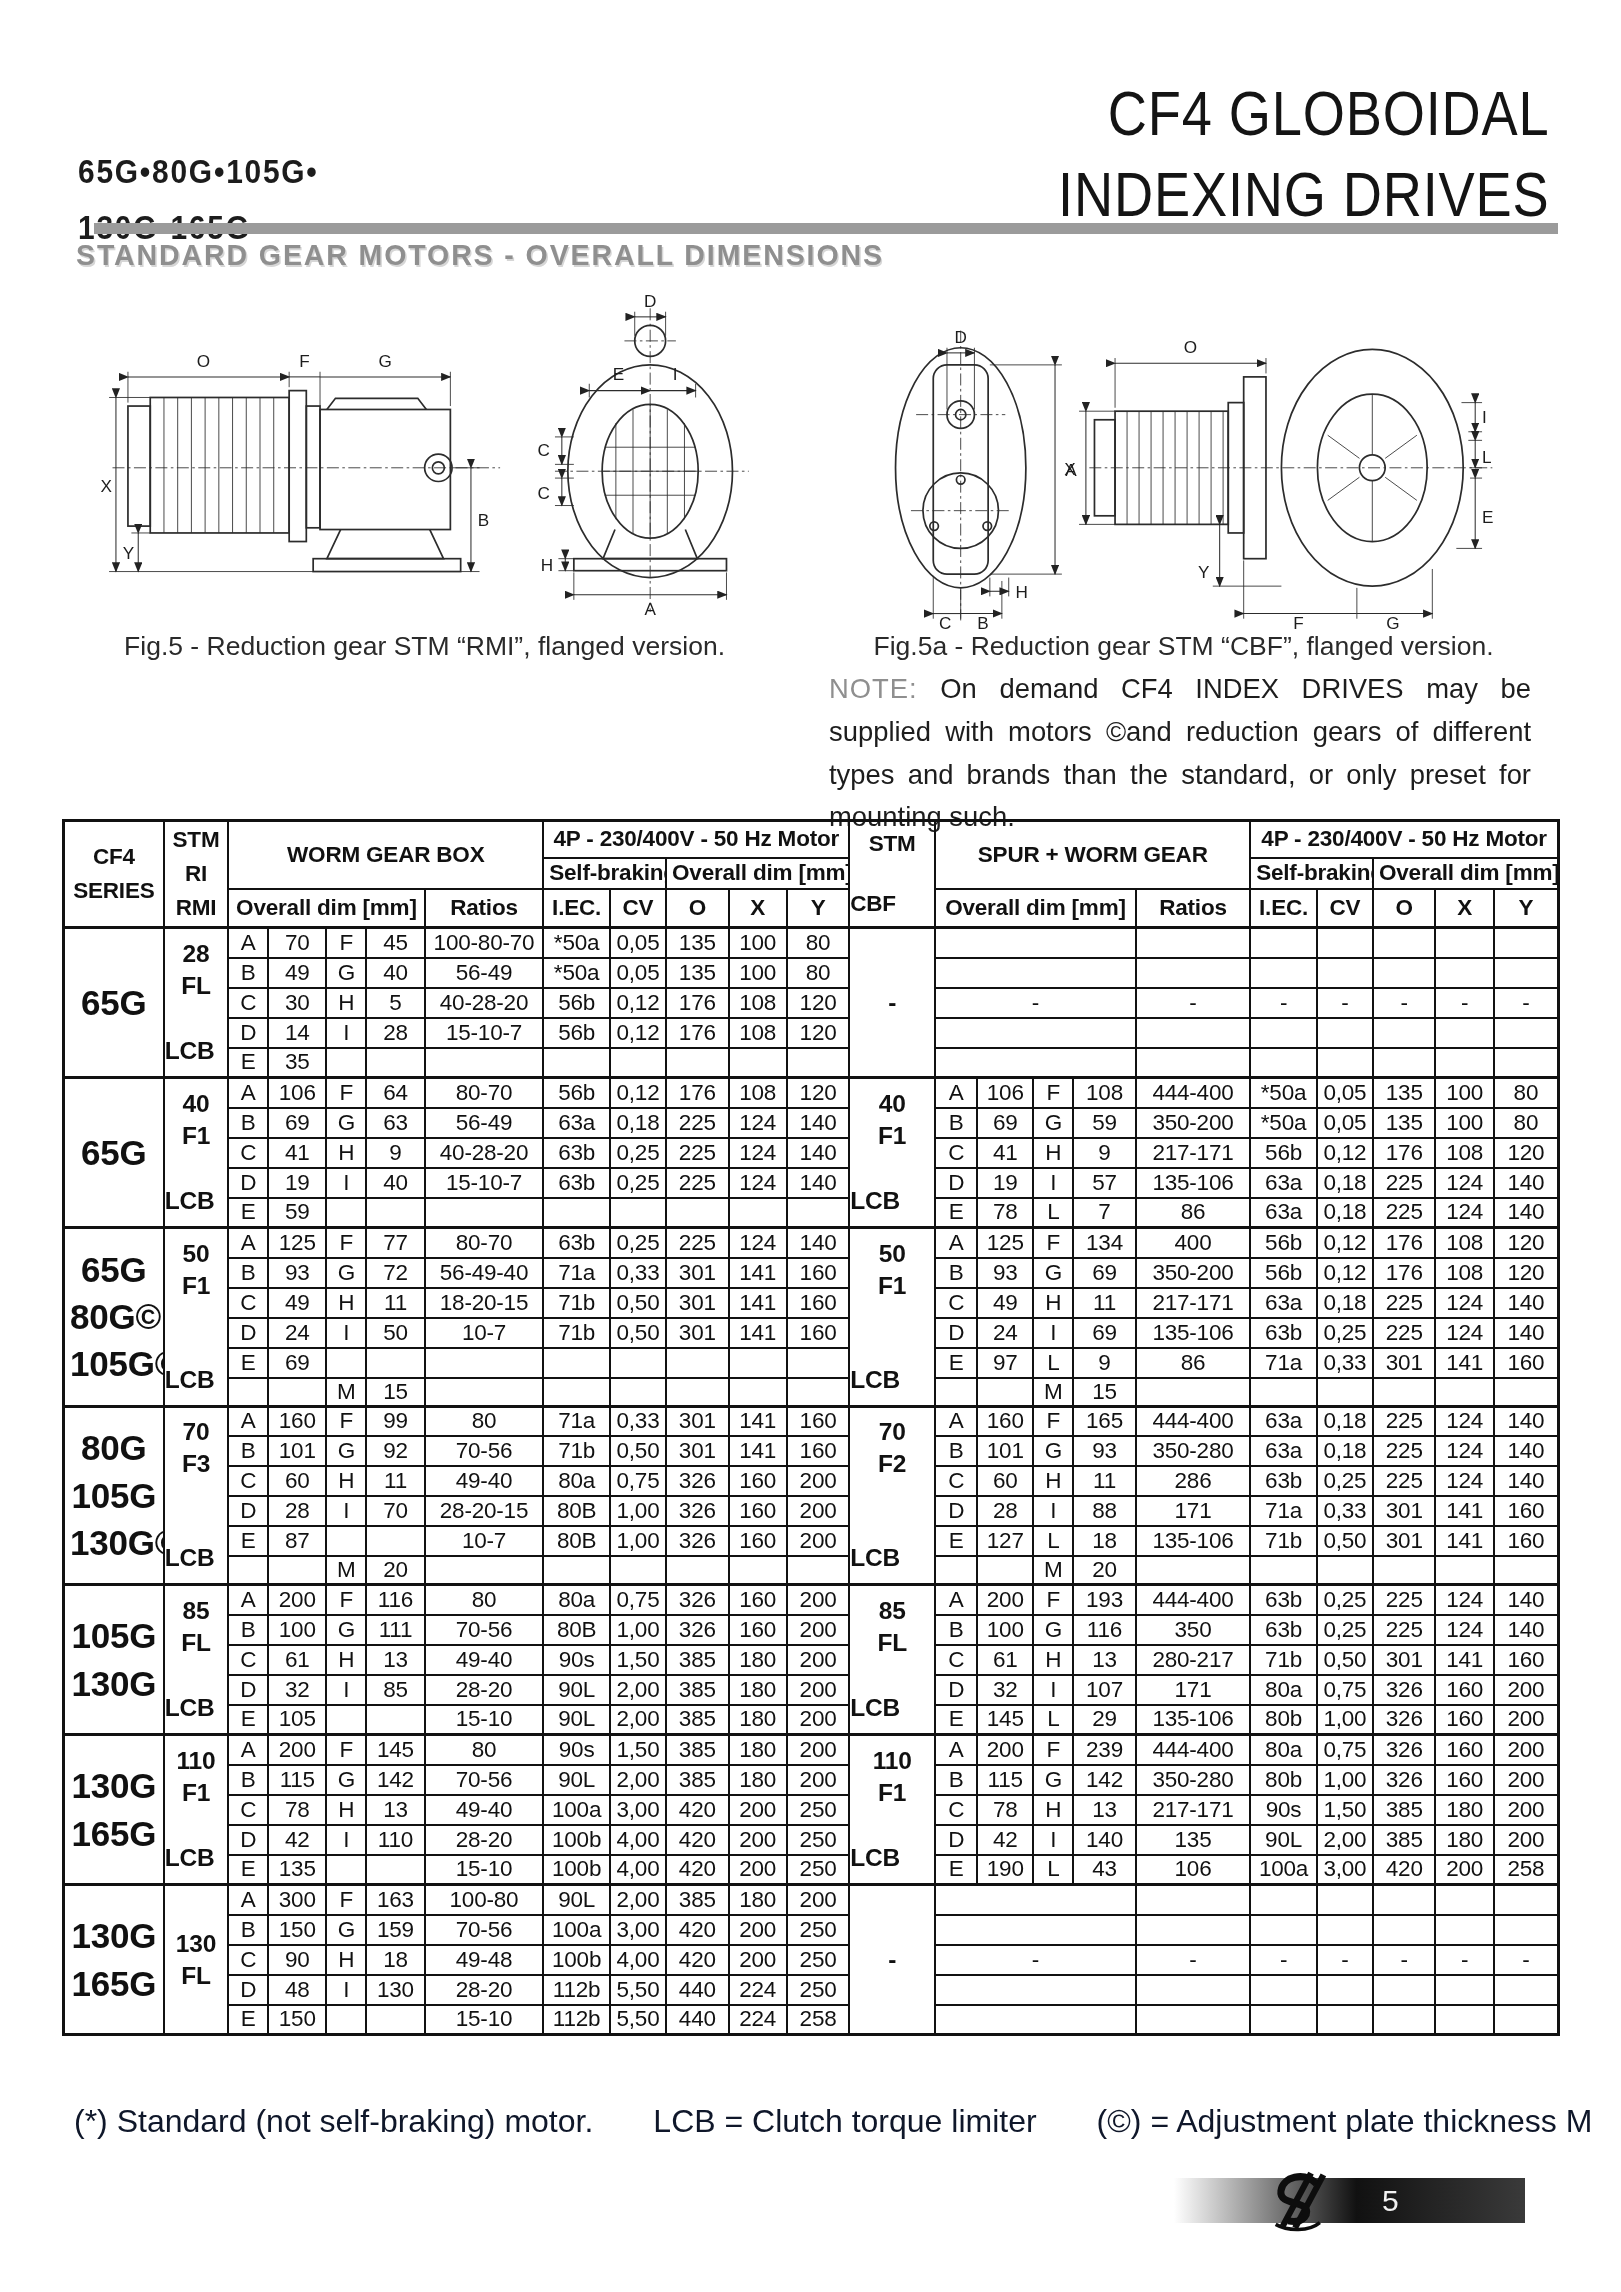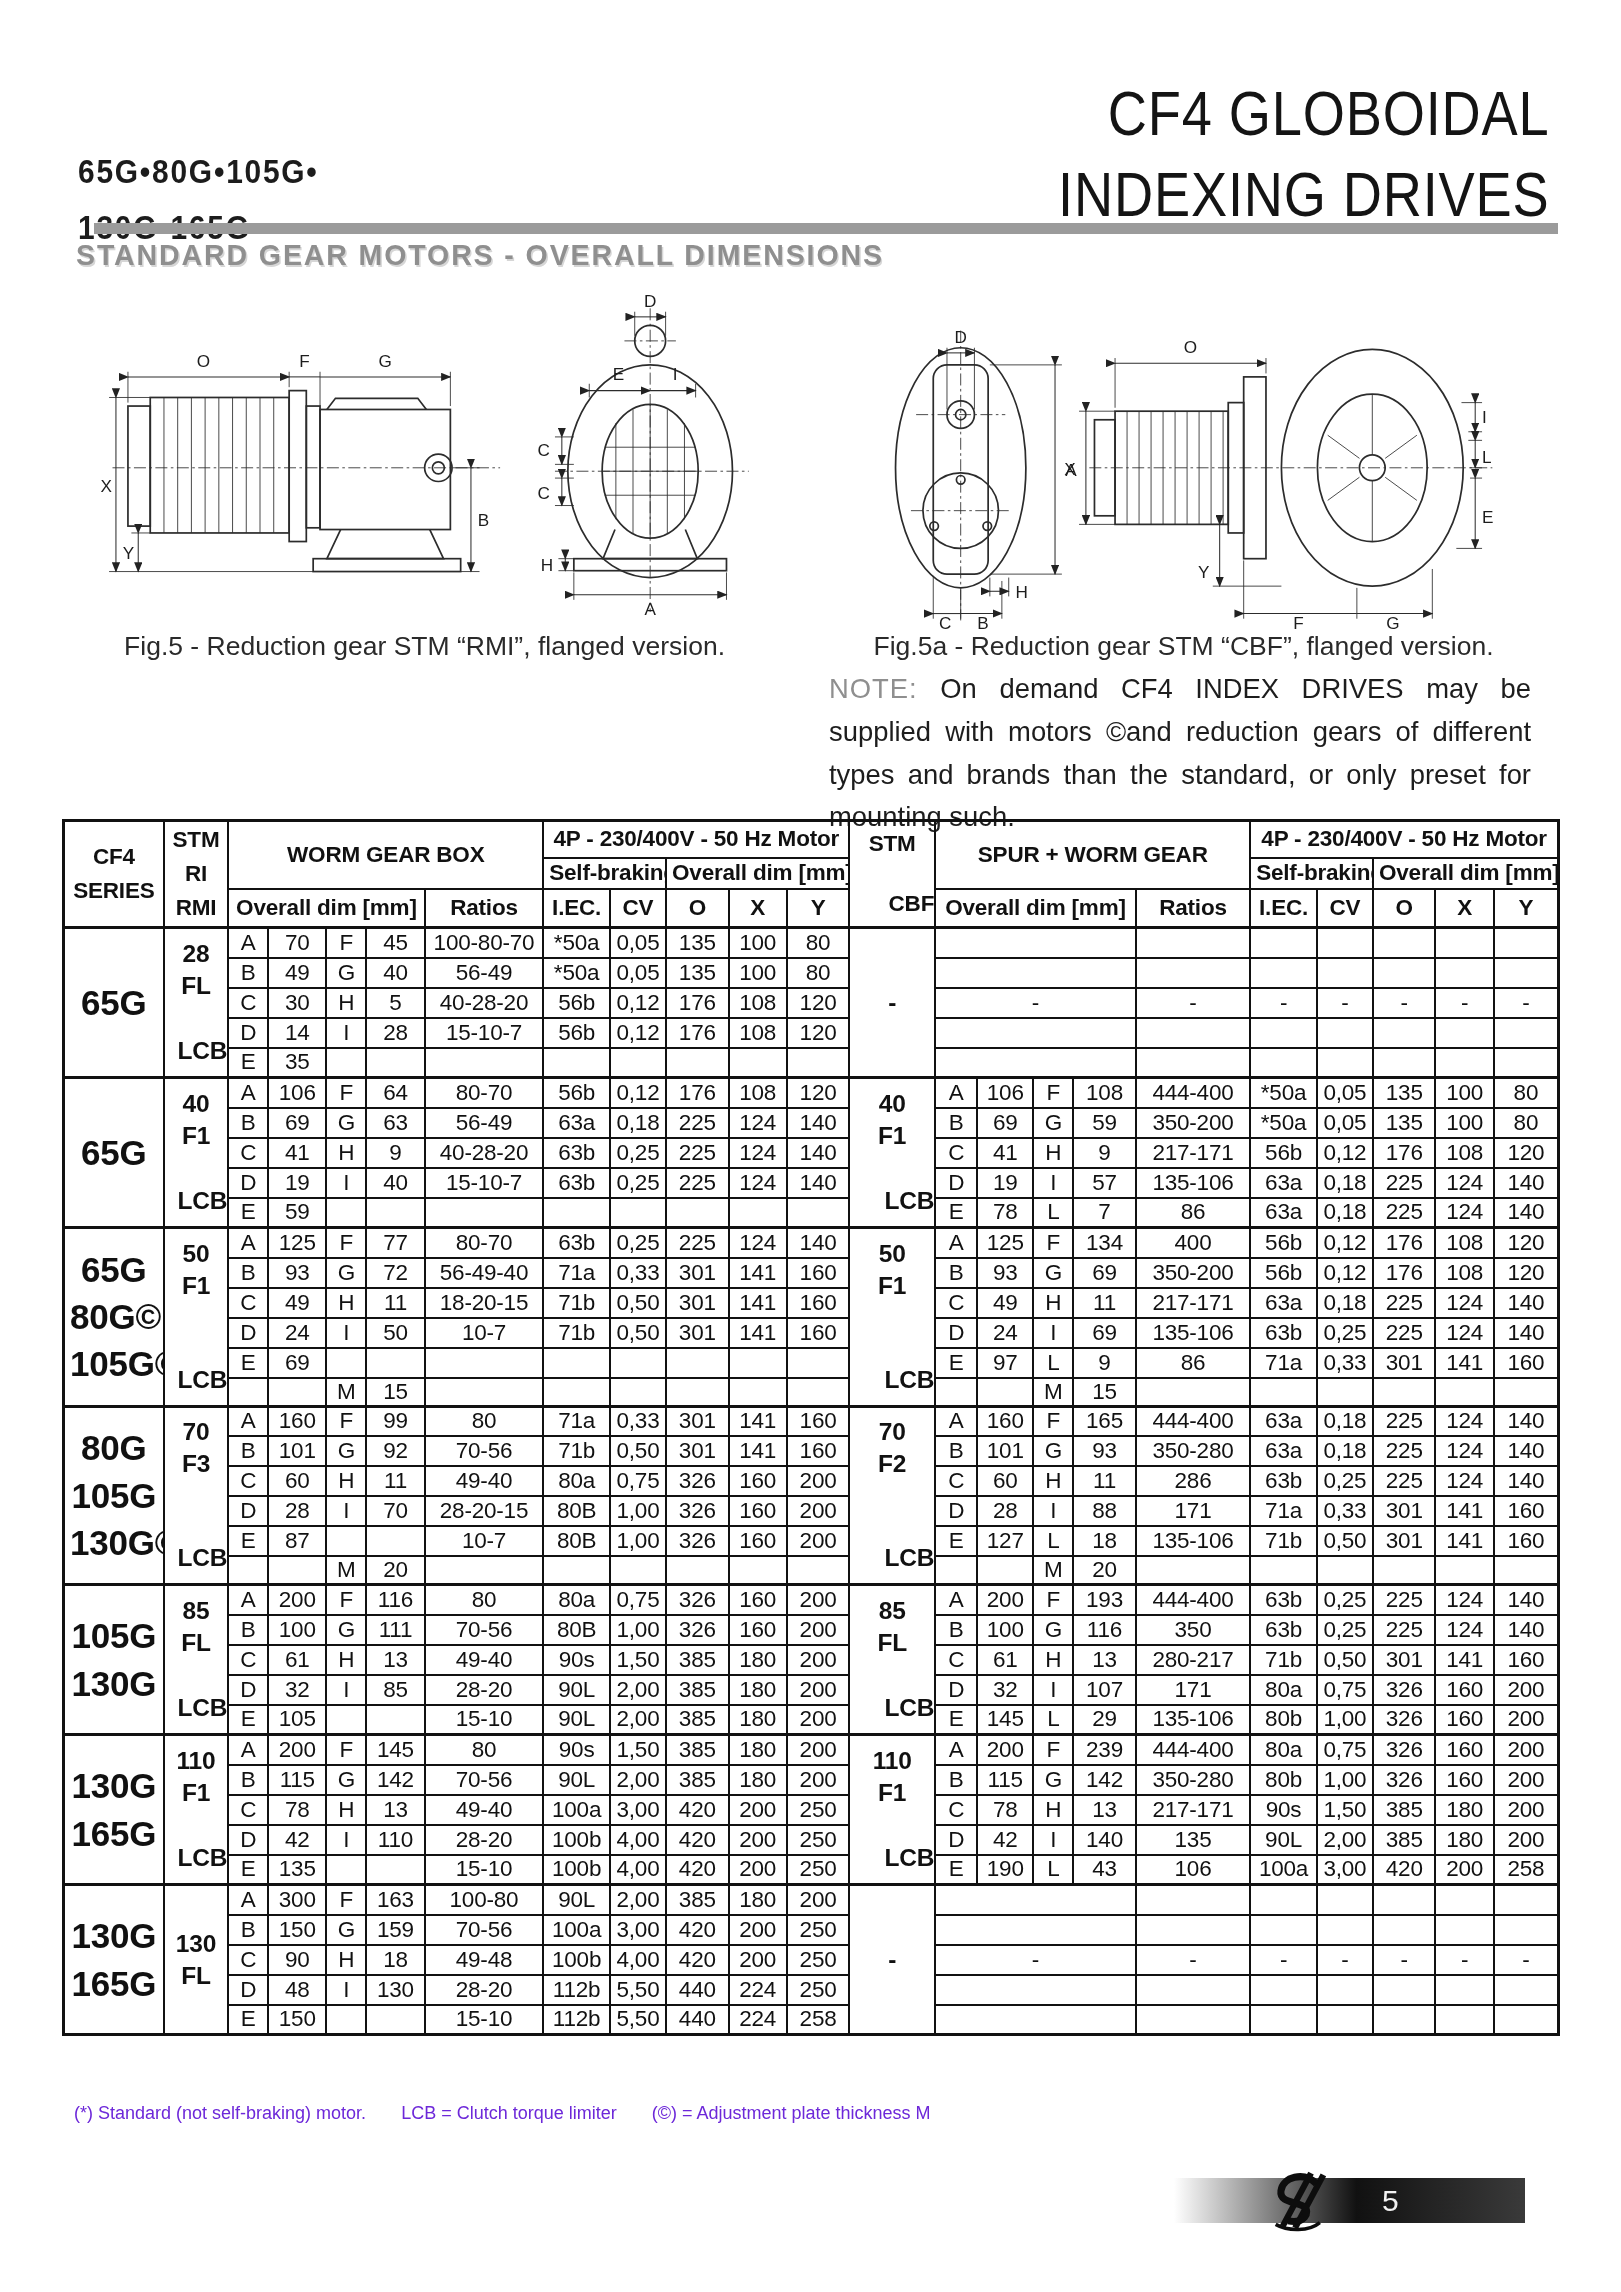--- a/index.html
+++ b/index.html
@@ -45,30 +45,30 @@
   tr.h1{height:37px;} tr.h2{height:31px;} tr.h3{height:39px;}
   tbody tr{height:30px;} tbody tr.mrow{height:25.5px;}
   td.hd{font-weight:bold;}
   td.topv{vertical-align:top;padding-top:3.9px;}
   td.bl{border-left:3.9px solid #111;}
   tr.gstart td{border-top:3.9px solid #111;}
   td.series{font-size:35px;font-weight:bold;line-height:1.35;}
   td.stm{font-size:24.5px;font-weight:bold;line-height:1.3;}
   td.rel{position:relative;}
   .abs-top{position:absolute;top:8.8px;left:0;right:0;text-align:center;}
-  .abs-bot{position:absolute;bottom:8.8px;left:0;right:0;text-align:right;}
+  .abs-bot{position:absolute;bottom:8.8px;left:0;right:0;text-align:left;}
   td.vl{text-align:right;padding-right:6.9px;}
   td.ratio{text-align:right;padding-right:8.8px;}
   td.iec{text-align:right;padding-right:4.9px;}
   td.c{text-align:center !important;}
   .hgap{line-height:1.5;}
 
   
-  .footnotes{position:absolute;left:74px;top:2103px;font-size:18px;color:#6d28d9;
-             display:flex;gap:35px;white-space:nowrap;}
+  .footnotes{position:absolute;left:74px;top:2103px;font-size:32px;color:#0f172a;
+             display:flex;gap:60px;white-space:nowrap;}
   .pagebar{position:absolute;left:1174px;top:2178px;width:351px;height:45px;
            background:linear-gradient(90deg,rgba(255,255,255,0) 0%,#9a9a9a 22%,#111 52%,#3a3a3a 100%);}
   .logo{position:absolute;left:84px;top:-11.8px;}
   .pagenum{position:absolute;left:208px;top:5.9px;color:#f2f2f2;font-size:30px;}
 </style>
 </head>
 <body>
 
 <div class="page">
 

